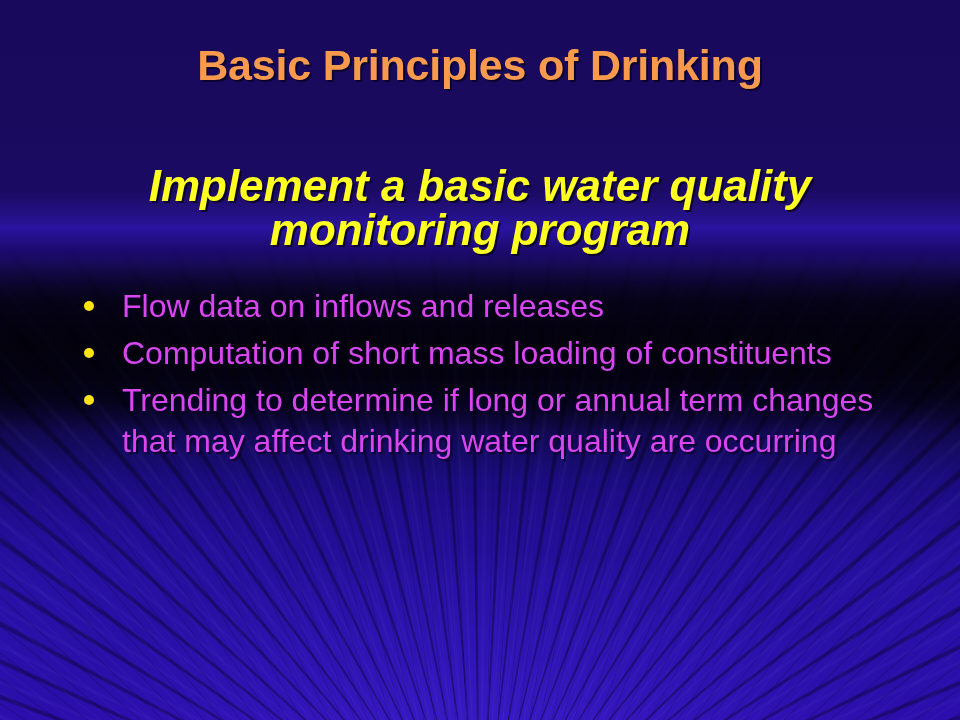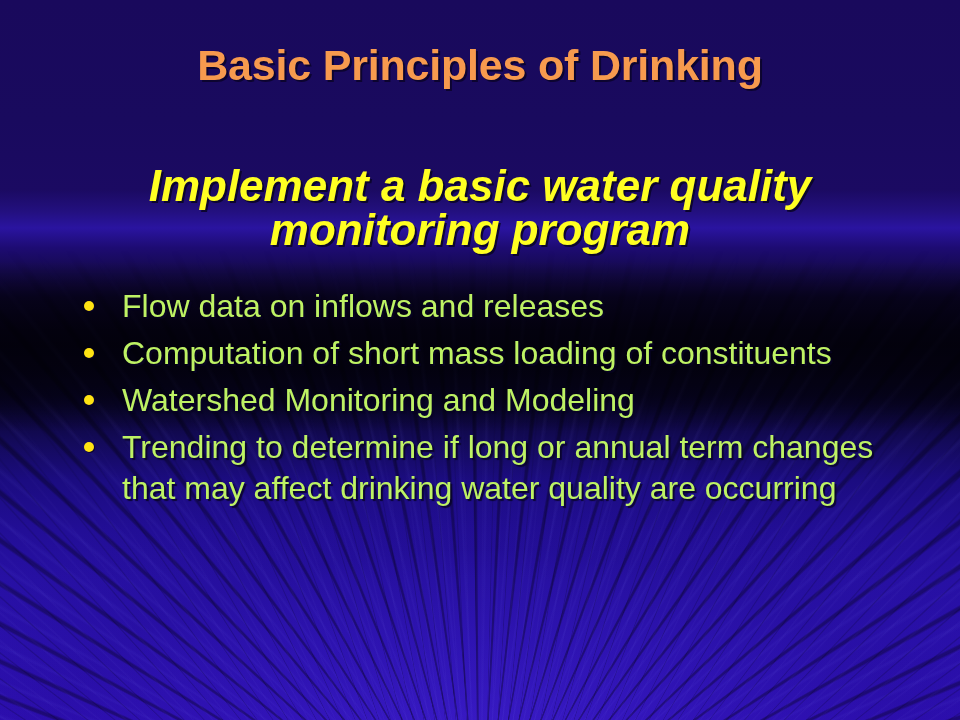--- a/index.html
+++ b/index.html
@@ -158,21 +158,21 @@
     position: absolute;
     left: 10px;
     top: 15px;
     width: 10px;
     height: 10px;
     border-radius: 50%;
     background: #ffe313;
     box-shadow: 1px 1px 0 rgba(10,4,40,0.85);
   }
   .bullet-text {
-    color: #bef264;
+    color: #d946ef;
     font-size: 32px;
     line-height: 41px;
     text-shadow: 2px 2px 1px rgba(8,3,36,0.85);
   }
 </style>
 </head>
 <body>
 
 <div id="slide">
 
@@ -199,24 +199,20 @@
         <span class="bullet-marker"></span>
         <span class="bullet-text">Flow data on inflows and releases</span>
       </div>
 
 
       <div class="bullet-item">
         <span class="bullet-marker"></span>
         <span class="bullet-text">Computation of short mass loading of constituents</span>
       </div>
 
-      <div class="bullet-item">
-        <span class="bullet-marker"></span>
-        <span class="bullet-text">Watershed Monitoring and Modeling</span>
-      </div>
 
       <div class="bullet-item">
         <span class="bullet-marker"></span>
         <span class="bullet-text">Trending to determine if long or annual term changes that may affect drinking water quality are occurring</span>
       </div>
 
     </div>
 
   </div>
 </div>

